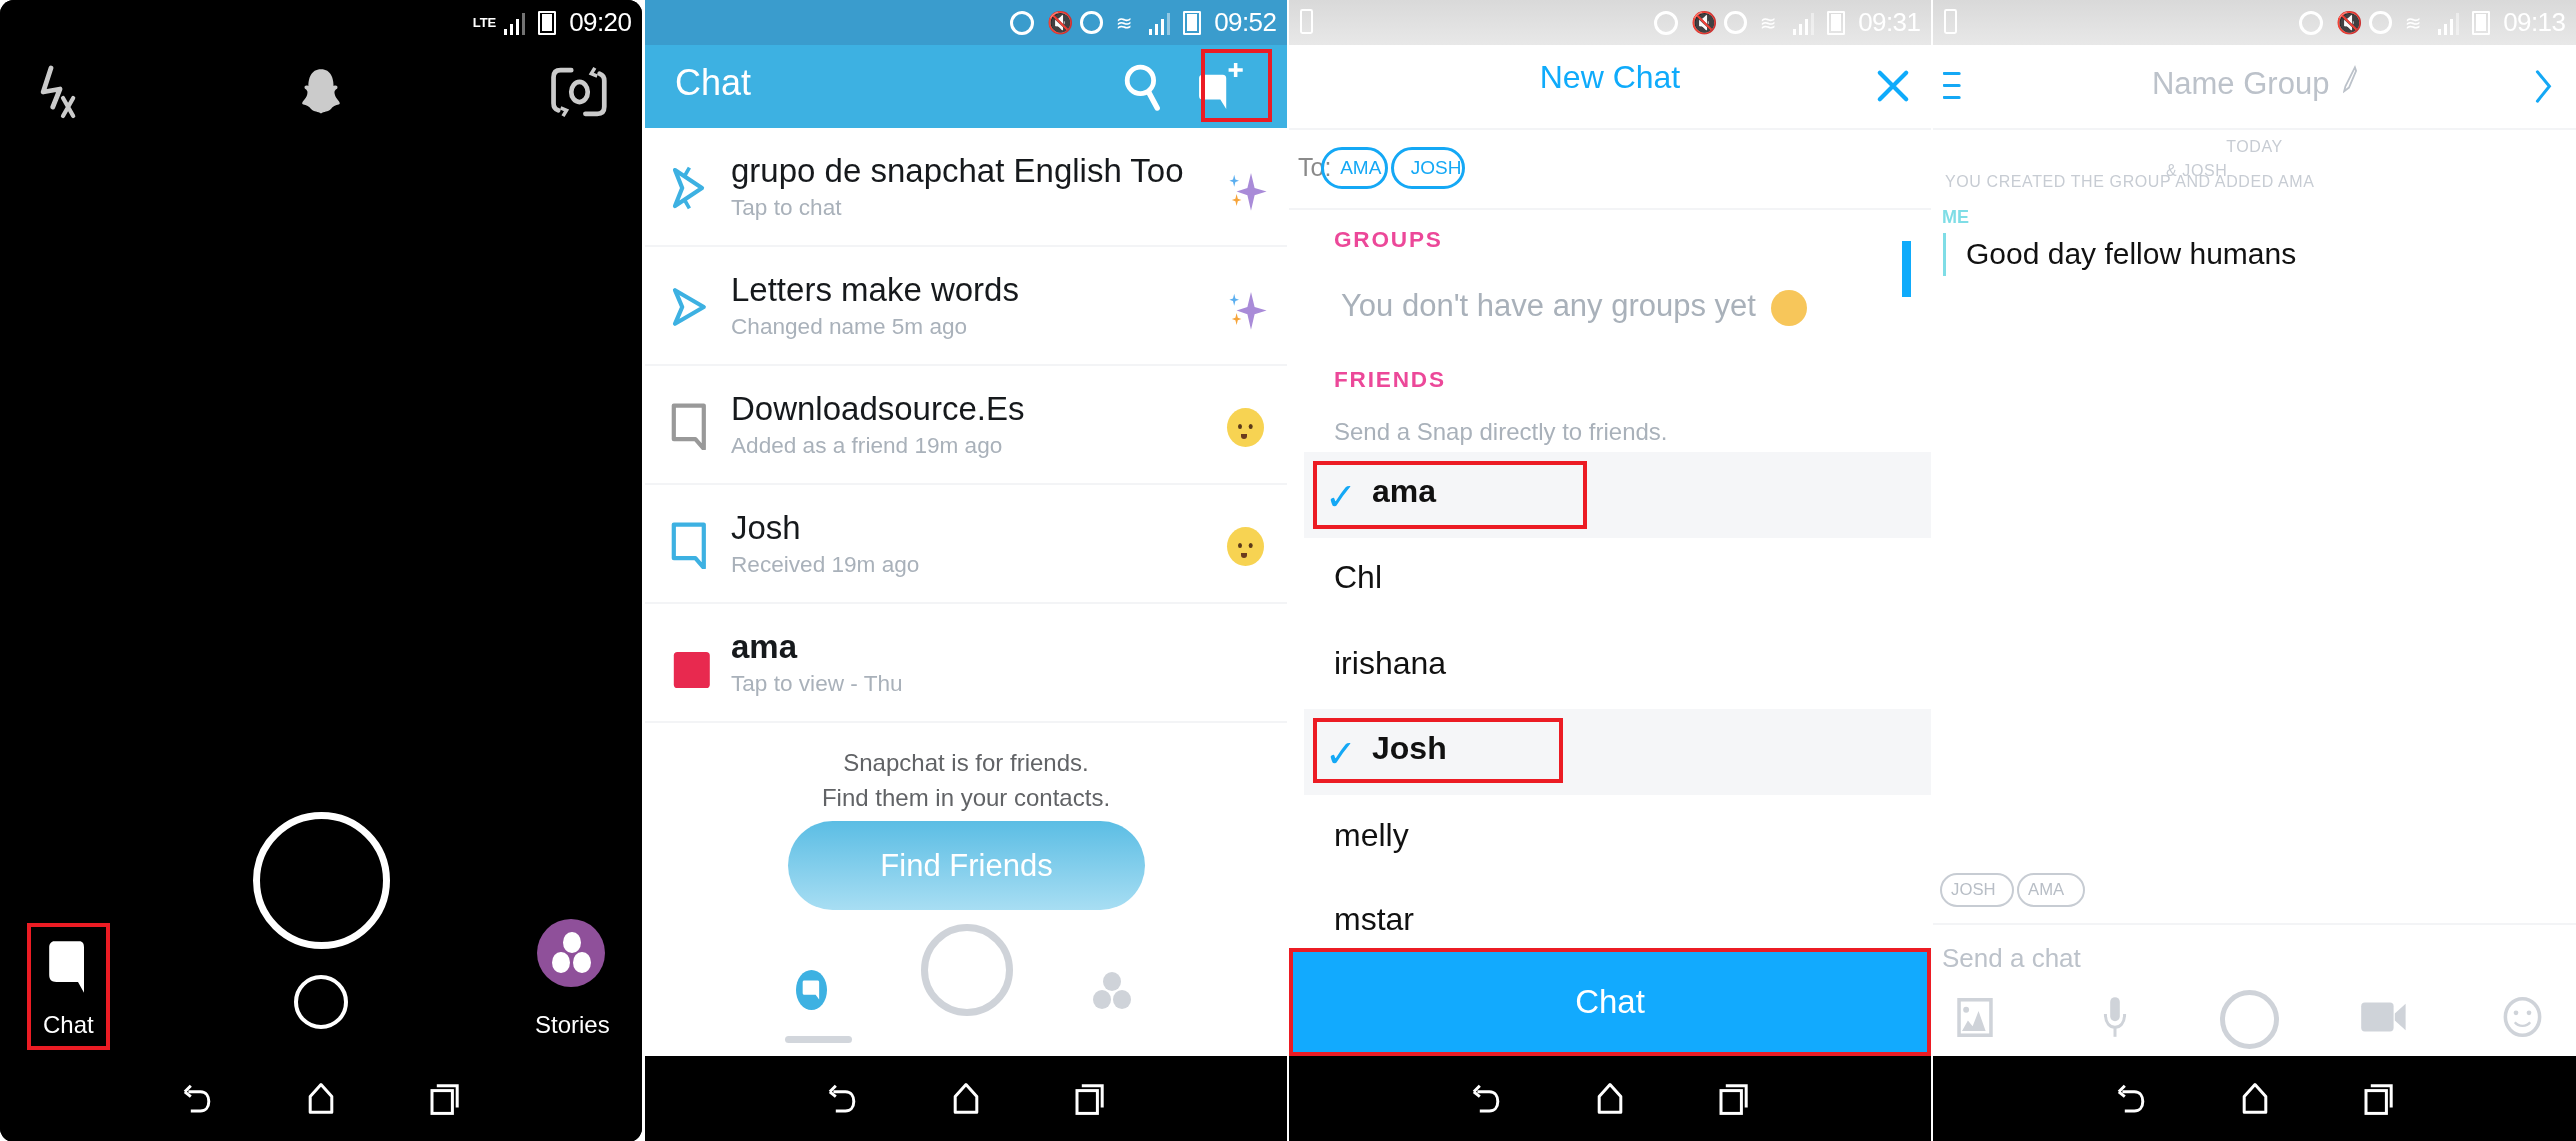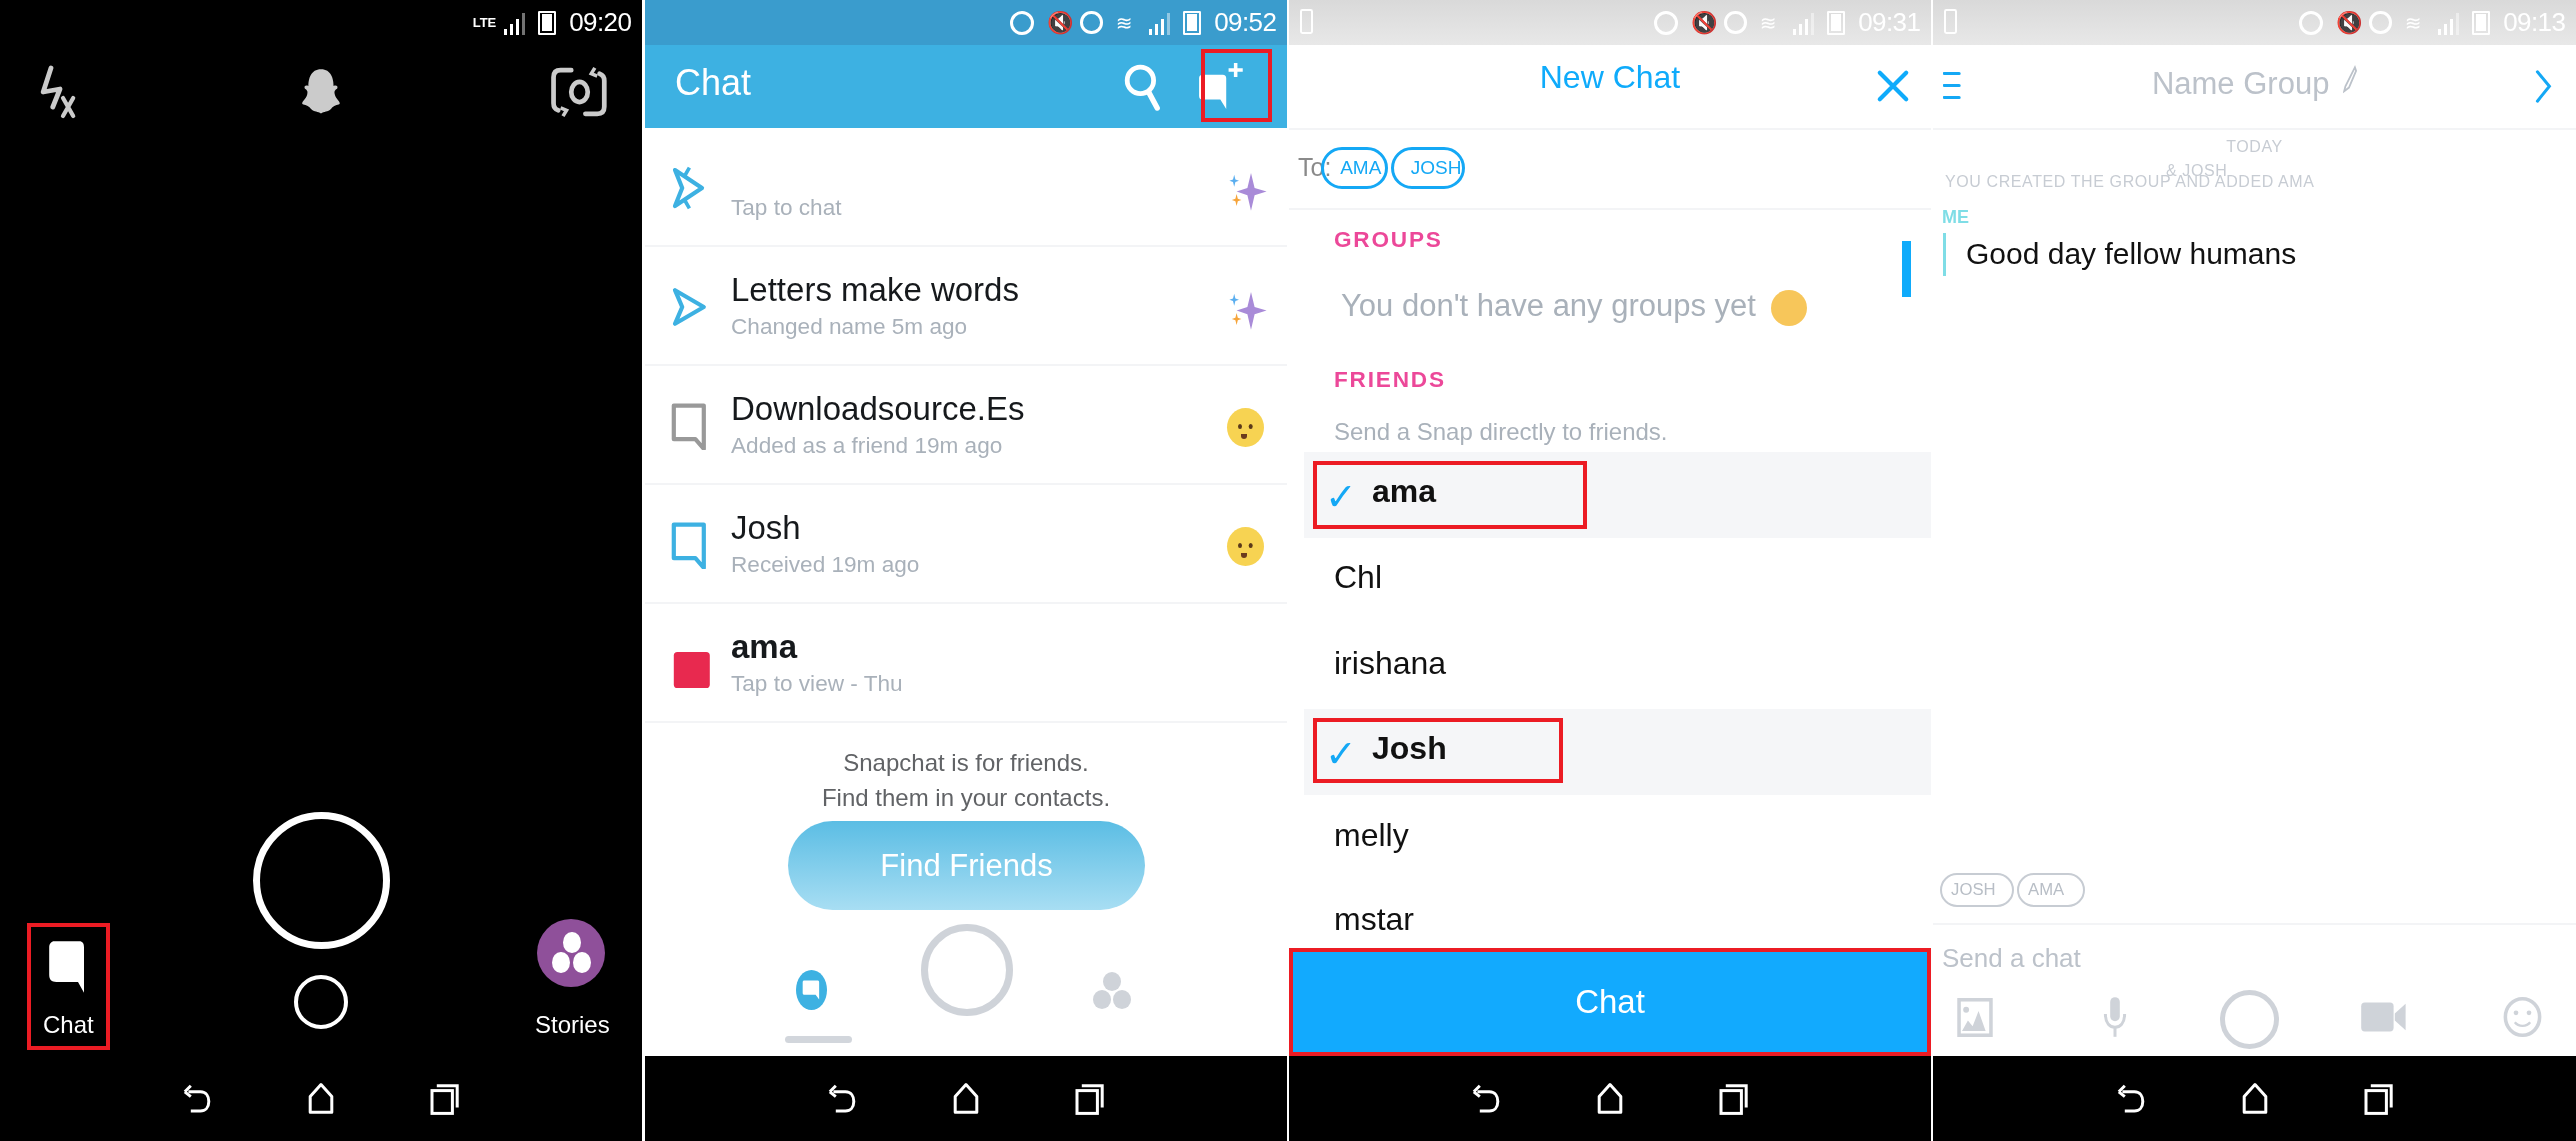--- a/index.html
+++ b/index.html
@@ -1,19 +1,19 @@
 <!DOCTYPE html>
 <html style="font-size:9.5px"><head>
 <meta charset="utf-8">
 <style>
   *{box-sizing:border-box;margin:0;padding:0;}
   html,body{width:2576px;height:1142px;background:#fff;overflow:hidden;}
   body{position:relative;font-family:"Liberation Sans","DejaVu Sans",sans-serif;}
   .panel{position:absolute;top:0;height:1142px;width:642px;overflow:hidden;}
-  #p1{left:0;background:#000;}
+  #p1{left:0;background:#000;border-radius:14px;}
   #p2{left:645px;background:#fff;}
   #p3{left:1289px;background:#fff;}
   #p4{left:1933px;background:#fff;width:643px;}
   .abs{position:absolute;}
   
   .status{position:absolute;left:0;top:0;width:100%;height:45px;display:flex;align-items:center;justify-content:flex-end;padding-right:10.7px;gap:13px;color:#fff;}
   .status .time{font-size:26px;font-family:"Liberation Sans Narrow","Liberation Sans",sans-serif;letter-spacing:-0.6px;}
   .status.black{background:#000;}
   .status.blue{background:#3a9ccd;}
   .status.grey{background:linear-gradient(#d9d9d9,#e8e8e8);}
@@ -186,20 +186,21 @@
         </svg>
     </div>
     <div class="redbox" style="left:556px;top:3.6px;width:71px;height:73px;"></div>
   </div>
 
   <div class="chat-row" style="top:128px;">
     <span class="lead"><svg width="42" height="48" viewBox="0 0 70 80">
           <path d="M10 10 L55 40 L10 70 L22 40 Z" fill="none" stroke="#3db1e2" stroke-width="7" stroke-linejoin="round"></path>
           <path d="M34 6 L26 20 M34 74 L26 60" stroke="#3db1e2" stroke-width="6"></path>
         </svg></span>
+    <span class="name">grupo de snapchat English Too</span>
     <span class="sub">Tap to chat</span>
     <span class="trail"><svg width="42" height="42" viewBox="0 0 70 70">
           <path d="M40 5 L46 30 L66 36 L46 42 L40 68 L34 42 L16 36 L34 30 Z" fill="#a98bd8"></path>
           <path d="M12 8 L14 16 L20 18 L14 20 L12 28 L10 20 L4 18 L10 16 Z" fill="#5aaeef"></path>
           <path d="M16 40 L18 48 L24 50 L18 52 L16 60 L14 52 L8 50 L14 48 Z" fill="#f6a43a"></path>
         </svg></span>
   </div>
   <div class="chat-row" style="top:247px;">
     <span class="lead"><svg width="42" height="48" viewBox="0 0 70 80">
           <path d="M10 12 L58 40 L10 68 L22 40 Z" fill="none" stroke="#3db1e2" stroke-width="7" stroke-linejoin="round"></path>

